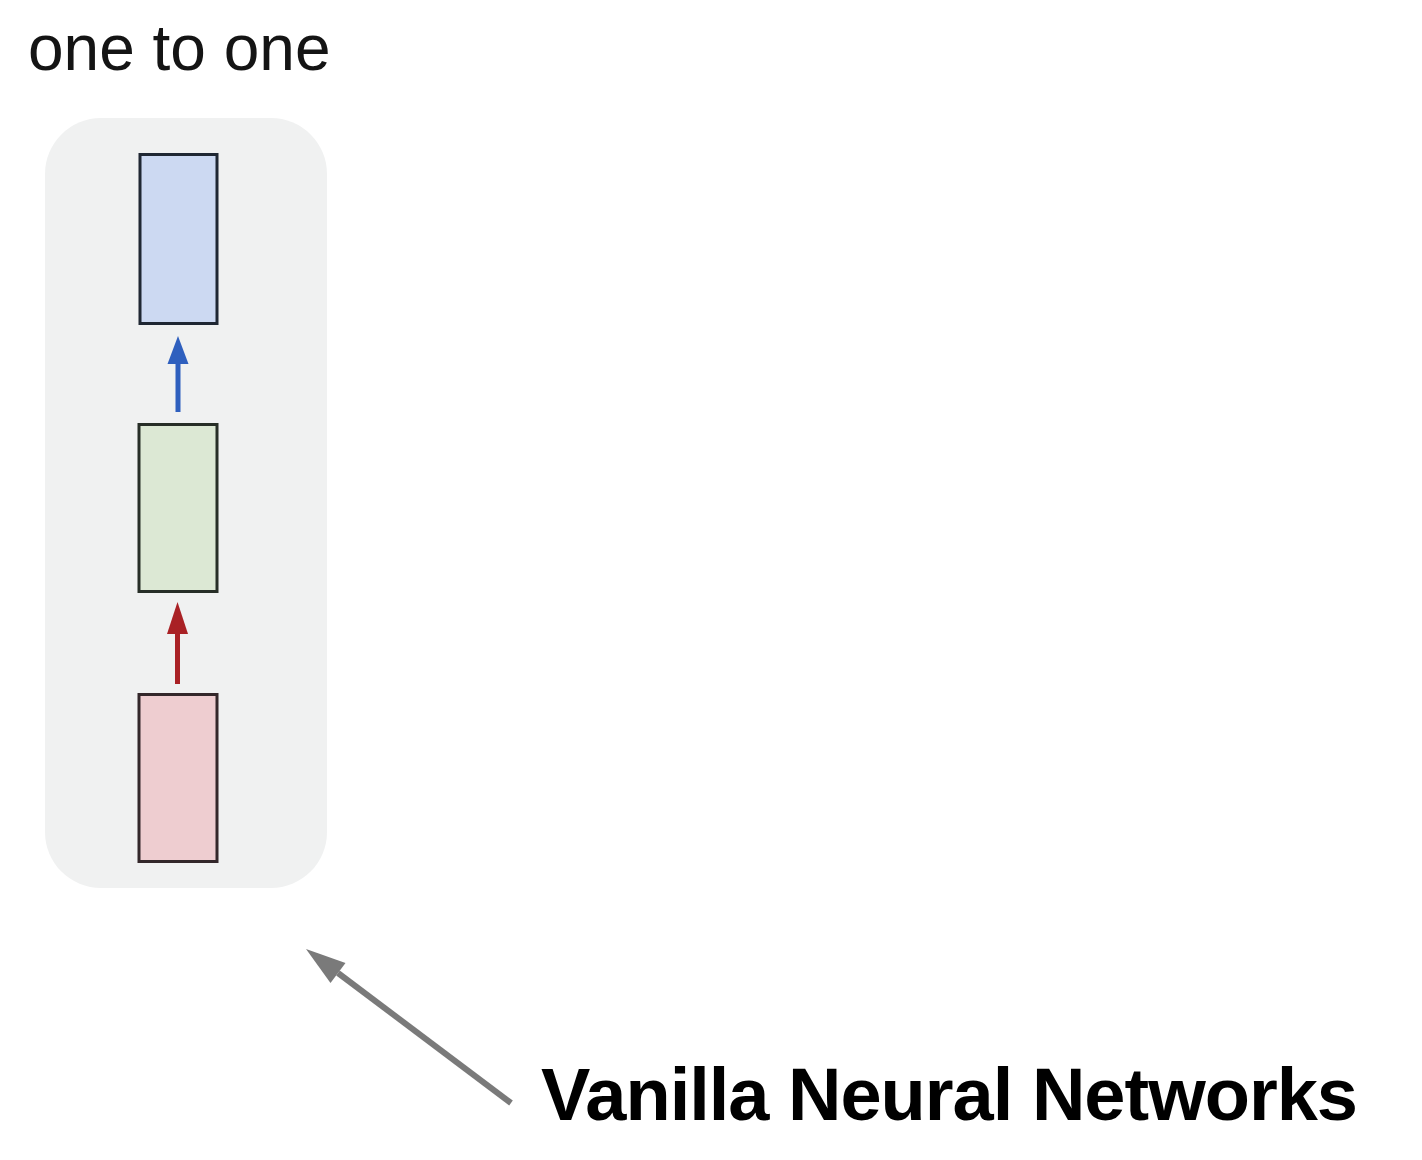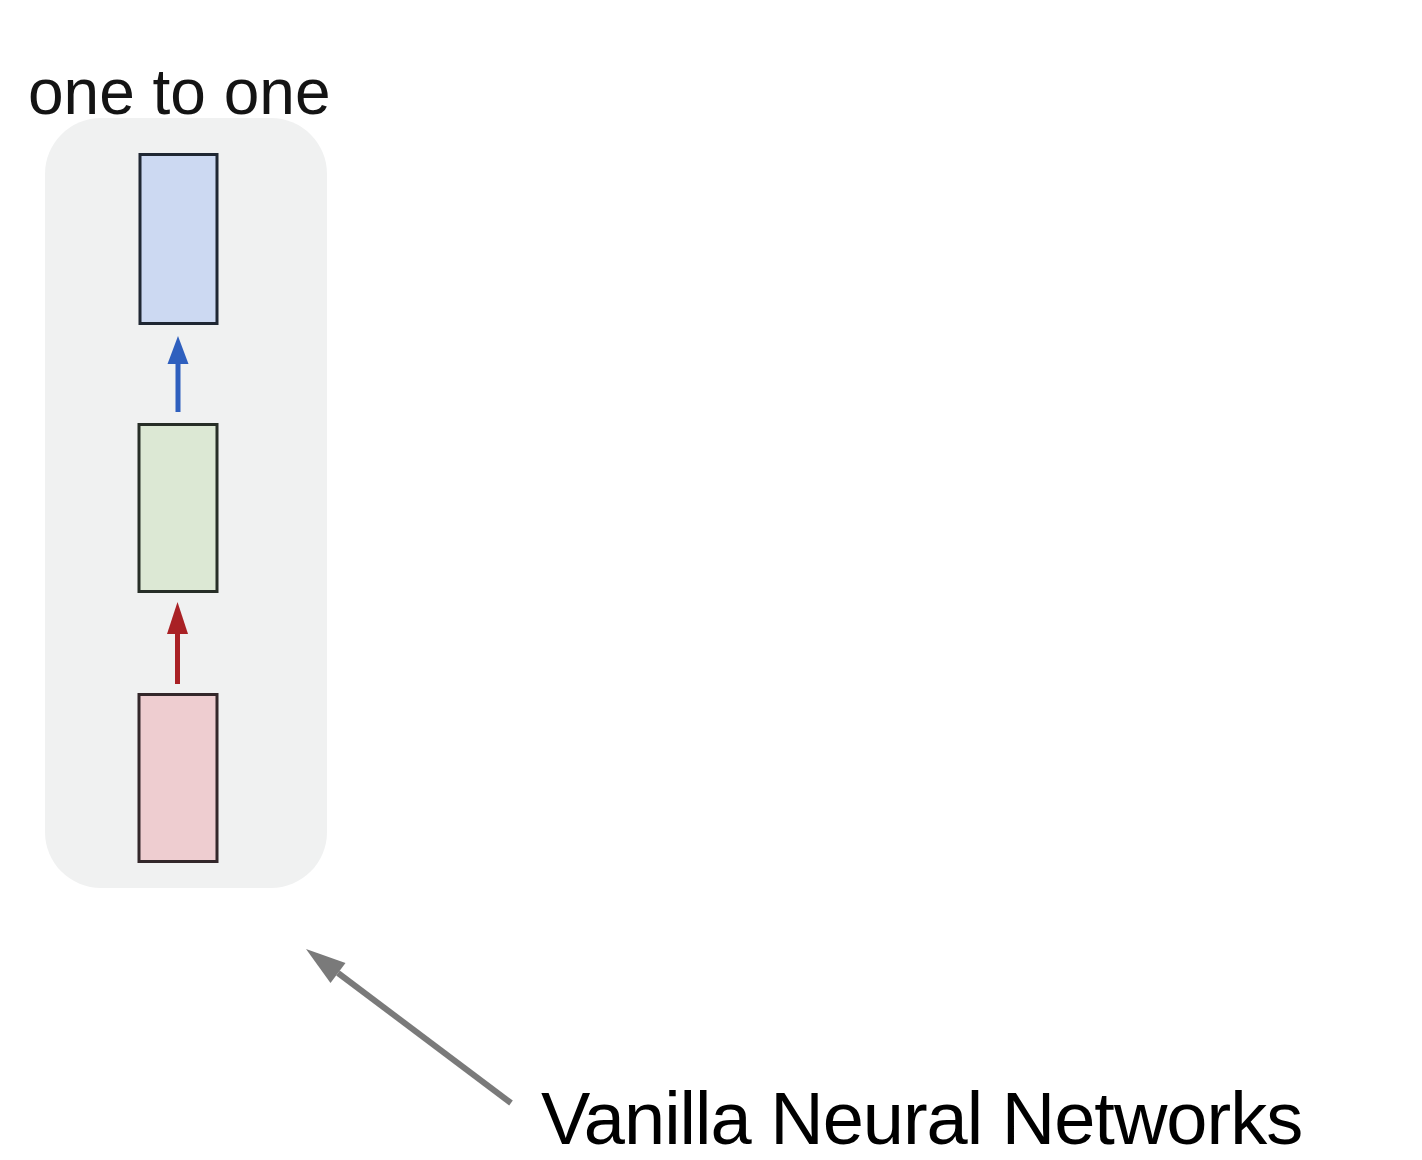--- a/index.html
+++ b/index.html
@@ -12,33 +12,31 @@
     overflow: hidden;
   }
   .diagram-title {
     position: absolute;
     left: 28px;
     top: 16px;
     font-size: 64px;
     line-height: 1.0;
     color: #141414;
     white-space: nowrap;
-    margin-top: 44px;
   }
   .annotation-label {
     position: absolute;
     left: 541px;
     top: 1058px;
     font-size: 74px;
     line-height: 1.0;
-    font-weight: 400;
+    font-weight: 700;
     color: #000000;
     letter-spacing: -1px;
     white-space: nowrap;
-    margin-top: 24px;
   }
   .diagram-canvas {
     position: absolute;
     left: 0;
     top: 0;
   }
 </style>
 </head>
 <body>
 

